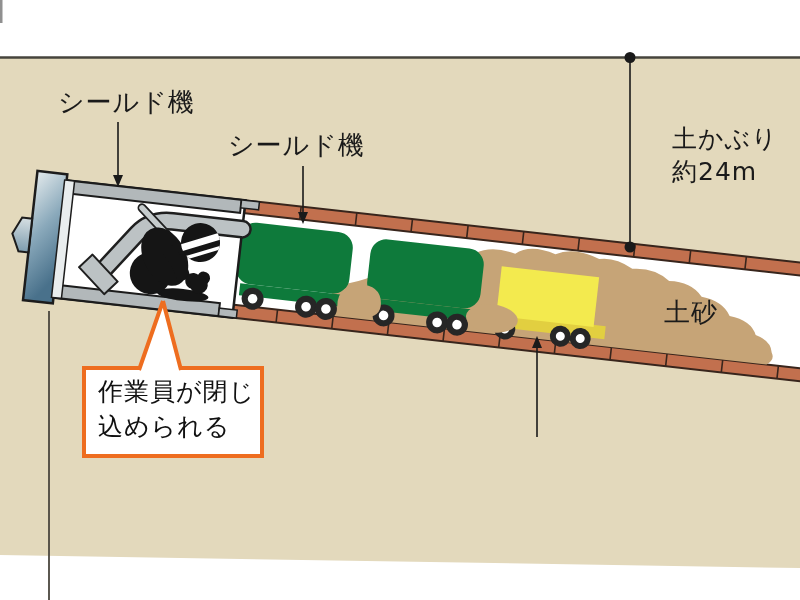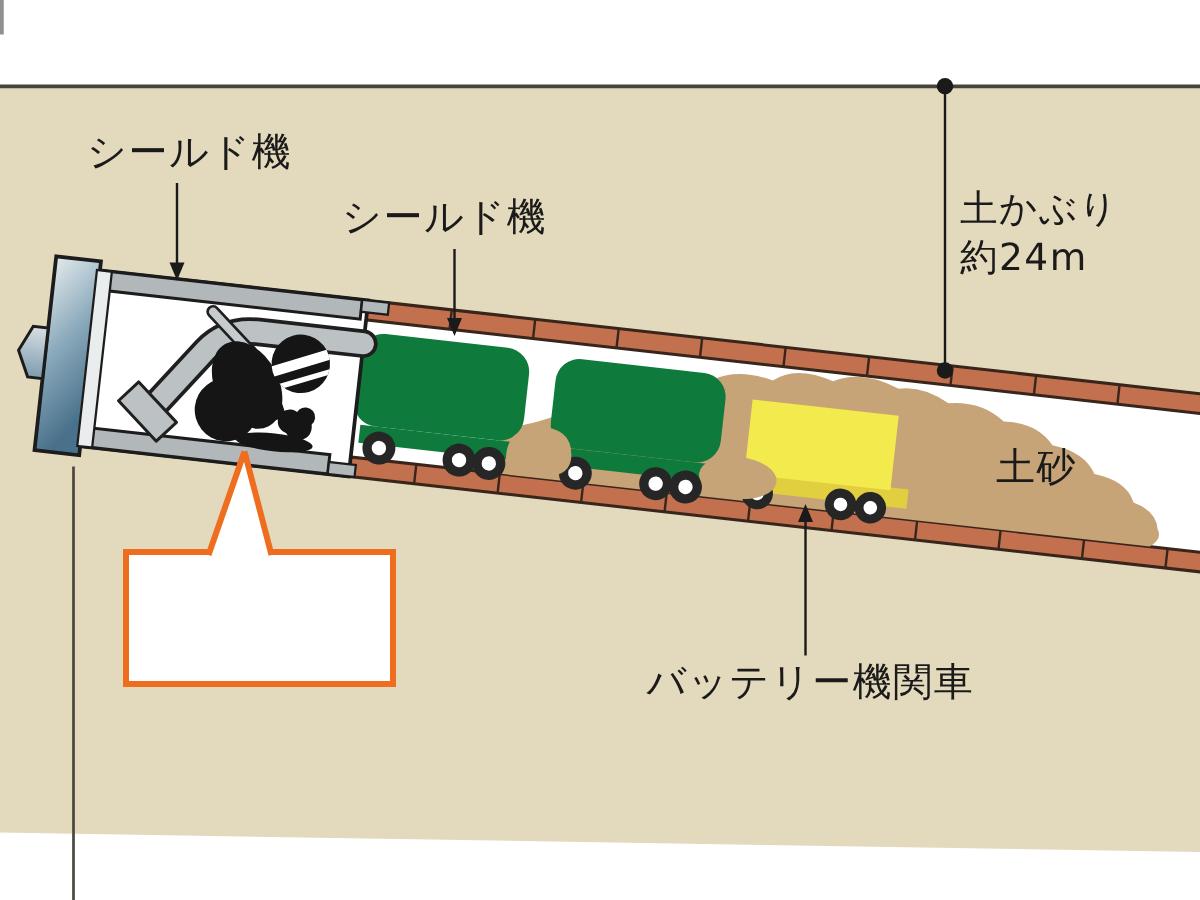--- a/index.html
+++ b/index.html
@@ -174,17 +174,18 @@
 
   <g>
     <rect x="84" y="368" width="178" height="88" fill="#ffffff" stroke="#ee6d1f" stroke-width="4"></rect>
     <polygon points="163,301 139,372 181,372" fill="#ffffff"></polygon>
     <path d="M163 301 L139 370 M163 301 L181 370" stroke="#ee6d1f" stroke-width="4" fill="none"></path>
   </g>
 </svg>
 
 <div class="lbl" style="left:58px;top:86px;">シールド機</div>
 <div class="lbl" style="left:228px;top:129px;">シールド機</div>
-<div class="lbl lbl-cover" style="left:640px;top:122px;">土かぶり
+<div class="lbl lbl-cover" style="left:672px;top:122px;">土かぶり
 約24m</div>
 <div class="lbl" style="left:648px;top:296px;margin-left:16px;">土砂</div>
-<div class="lbl" style="left:431px;top:439px;">バッテリー機関車</div>
+<div class="callout-text">作業員が閉じ
+込められる</div>
 </div>
 
 </body></html>

